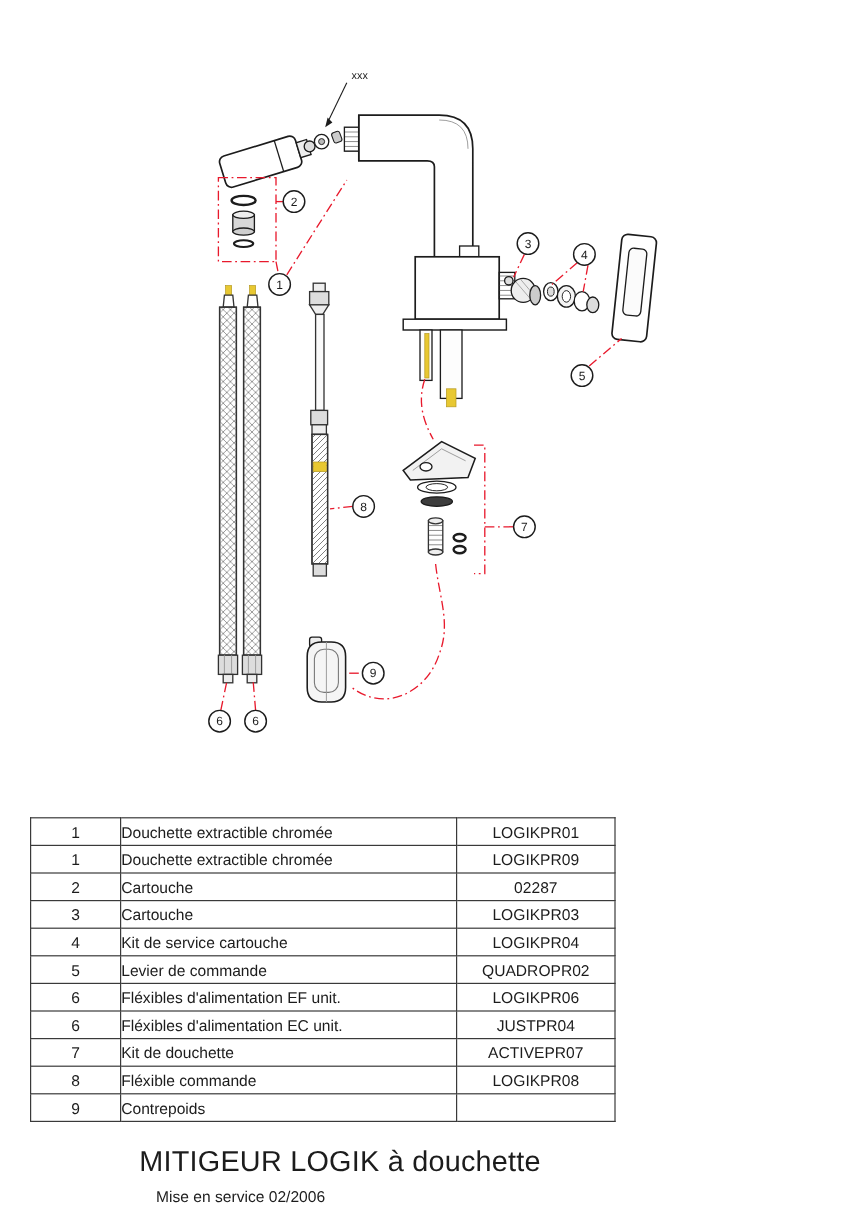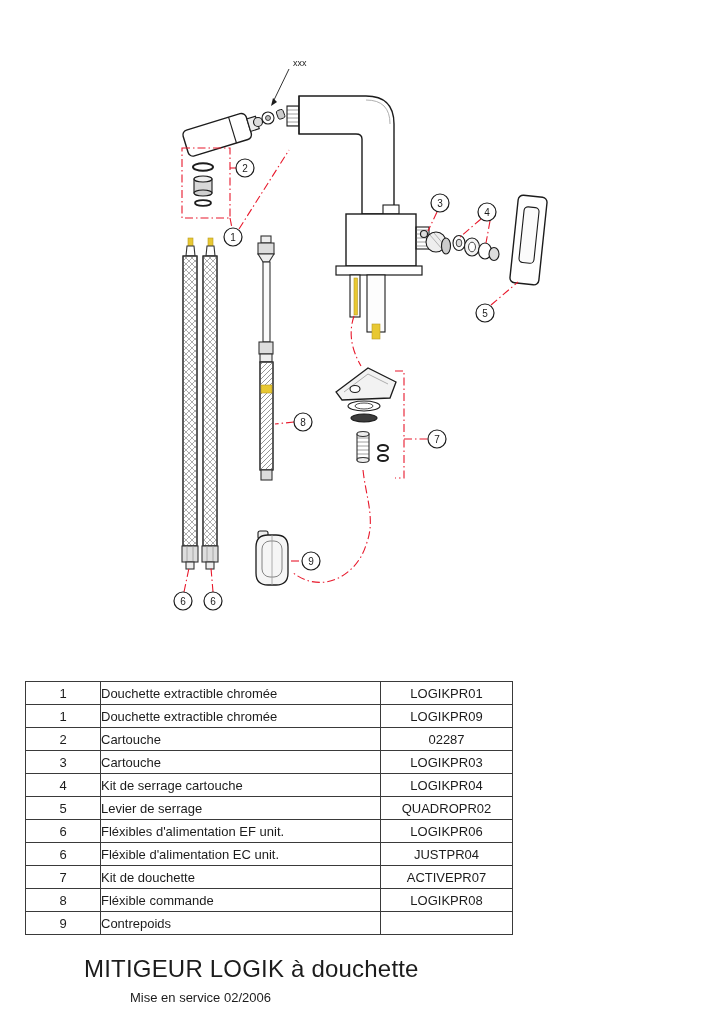--- a/index.html
+++ b/index.html
@@ -25,21 +25,21 @@
     font-size:13px;
     padding:0;
     overflow:hidden;
     white-space:nowrap;
   }
   .col-num { width:75px;  text-align:center; }
   .col-des { width:280px; text-align:left; padding-left:32px; }
   .col-ref { width:132px; text-align:center; }
 
   .footer-title {
-    margin:20px 0 0 84px;
+    margin:20px 0 0 116px;
     font-size:24px;
     font-weight:400;
     letter-spacing:0.2px;
   }
   .footer-subtitle {
     margin:7px 0 0 130px;
     font-size:13px;
   }
 </style>
 </head>
@@ -263,36 +263,36 @@
       <td class="col-des">Cartouche</td>
       <td class="col-ref">02287</td>
     </tr>
     <tr>
       <td class="col-num">3</td>
       <td class="col-des">Cartouche</td>
       <td class="col-ref">LOGIKPR03</td>
     </tr>
     <tr>
       <td class="col-num">4</td>
-      <td class="col-des">Kit de serrage cartouche</td>
+      <td class="col-des">Kit de service cartouche</td>
       <td class="col-ref">LOGIKPR04</td>
     </tr>
     <tr>
       <td class="col-num">5</td>
-      <td class="col-des">Levier de serrage</td>
+      <td class="col-des">Levier de commande</td>
       <td class="col-ref">QUADROPR02</td>
     </tr>
     <tr>
       <td class="col-num">6</td>
       <td class="col-des">Fléxibles d'alimentation EF unit.</td>
       <td class="col-ref">LOGIKPR06</td>
     </tr>
     <tr>
       <td class="col-num">6</td>
-      <td class="col-des">Fléxible d'alimentation EC unit.</td>
+      <td class="col-des">Fléxibles d'alimentation EC unit.</td>
       <td class="col-ref">JUSTPR04</td>
     </tr>
     <tr>
       <td class="col-num">7</td>
       <td class="col-des">Kit de douchette</td>
       <td class="col-ref">ACTIVEPR07</td>
     </tr>
     <tr>
       <td class="col-num">8</td>
       <td class="col-des">Fléxible commande</td>

